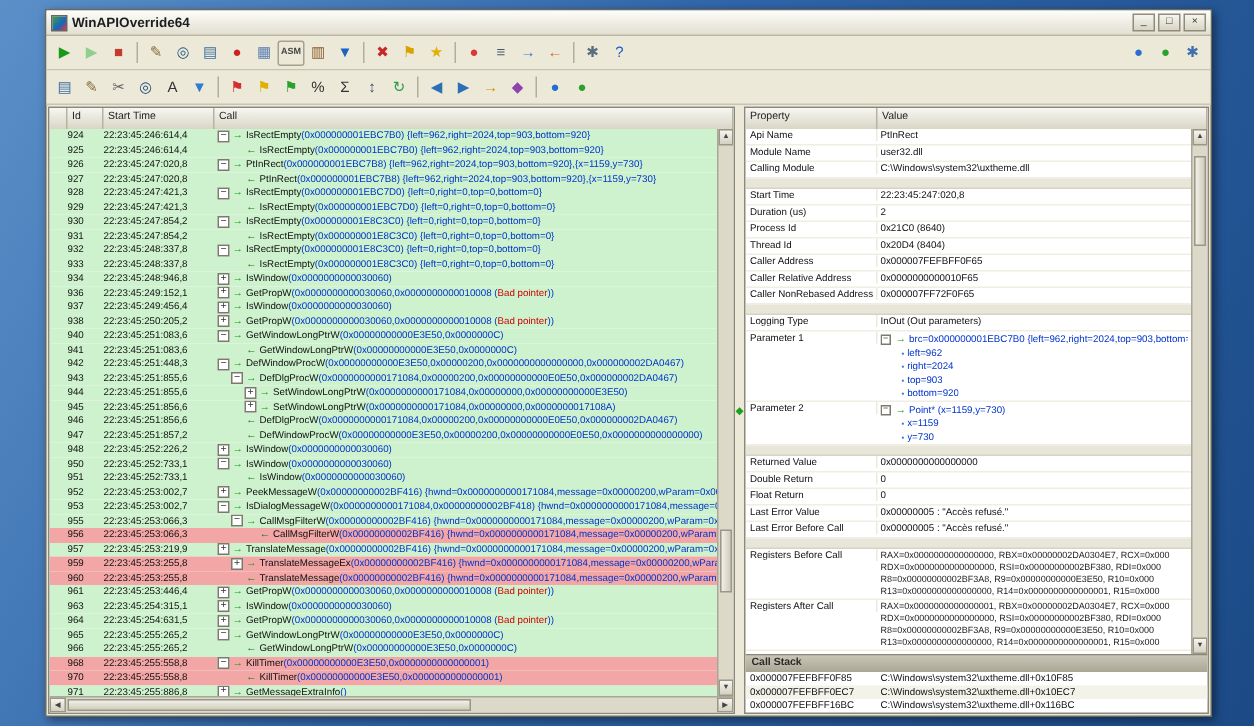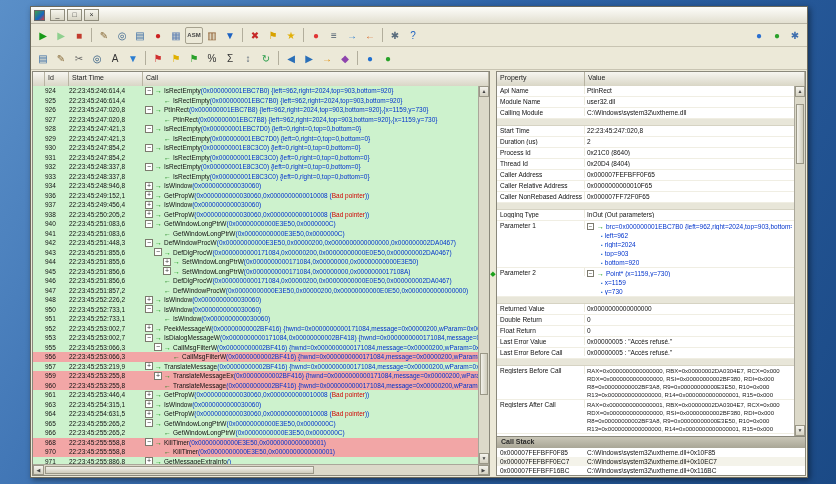--- a/index.html
+++ b/index.html
@@ -99,20 +99,21 @@
   .cs-addr { width:90px; flex:none; padding-left:3px; color:#101010; overflow:hidden; }
   .cs-loc { flex:1; color:#101010; overflow:hidden; }
 </style>
 </head>
 <body>
 
 <div class="window">
 
   <div class="titlebar">
     <span class="app-icon"></span>
+    <span class="title">WinAPIOverride64</span>
     <span id="win-controls" style="display:flex;">
         <span class="winbtn">_</span>
         <span class="winbtn">□</span>
         <span class="winbtn">×</span>
       </span>
   </div>
 
   <div class="toolbar" id="toolbar1">
       <span class="tbicon" style="color: rgb(24, 154, 24);">▶</span>
       <span class="tbicon" style="color: rgb(143, 208, 143);">▶</span>

